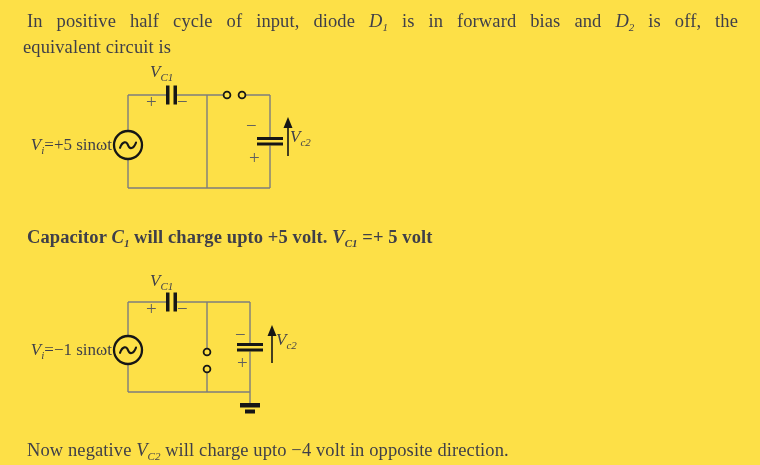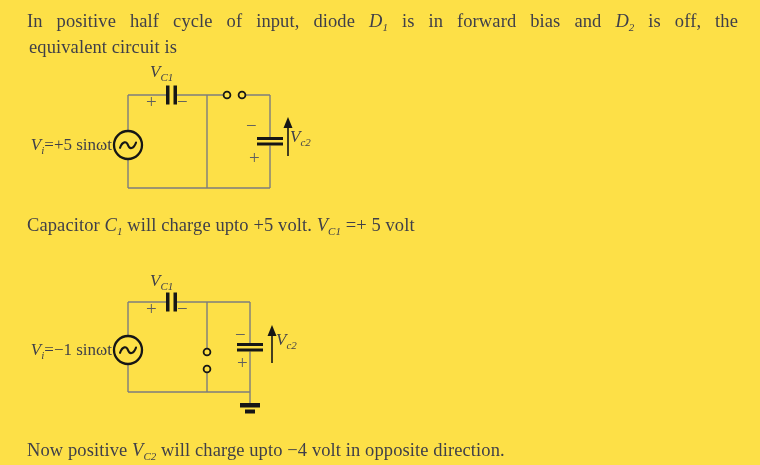--- a/index.html
+++ b/index.html
@@ -15,21 +15,21 @@
   svg{position:absolute;overflow:visible;}
   .wire{stroke:#7d7d7d;stroke-width:1.4;fill:none;}
   .ink{stroke:#161616;fill:none;}
 </style>
 </head>
 <body>
 
 <div class="stage">
 
   <div class="para jline" style="left:27px;top:8px;width:711px;"><span>In positive half cycle of input, diode </span><span class="mv">D</span><sub class="s">1</sub><span> is in forward bias and </span><span class="mv">D</span><sub class="s">2</sub><span> is off, the</span></div>
-  <div class="para" style="left:29px;top:34px;"><span>equivalent circuit is</span></div>
+  <div class="para" style="left:23px;top:34px;"><span>equivalent circuit is</span></div>
 
   <div>
     <svg style="left:98px;top:62px;" width="212" height="136" viewBox="0 0 212 136">
       <g class="wire">
         <path d="M30,33 H68 M79,33 H125.6 M147.4,33 H172"></path>
         <path d="M30,33 V69 M30,97 V126"></path>
         <path d="M109,33 V126"></path>
         <path d="M30,126 H172"></path>
         <path d="M172,33 V75 M172,83.5 V126"></path>
       </g>
@@ -56,21 +56,21 @@
     </svg>
     <div class="lab" style="left:150px;top:62px;"><span class="mv">V</span><sub class="s">C1</sub></div>
     <div class="sign" style="left:146px;top:95px;">+</div>
     <div class="sign" style="left:177px;top:95px;">−</div>
     <div class="src" style="left:18px;top:135px;text-align:right;"><span class="mv">V</span><sub class="s">i</sub><span>=+5 sinωt</span></div>
     <div class="sign" style="left:246px;top:119px;">−</div>
     <div class="sign" style="left:249px;top:151px;">+</div>
     <div class="lab" style="left:290px;top:127px;"><span class="mv">V</span><sub class="s">c2</sub></div>
   </div>
 
-  <div class="para" style="left:27px;top:212px;"><span>Capacitor </span><span class="mv">C</span><sub class="s">1</sub><span> will charge upto +5 volt. </span><span class="mv">V</span><sub class="s">C1</sub><span> =+ 5 volt</span></div>
+  <div class="para" style="left:27px;top:224px;font-weight:bold;"><span>Capacitor </span><span class="mv">C</span><sub class="s">1</sub><span> will charge upto +5 volt. </span><span class="mv">V</span><sub class="s">C1</sub><span> =+ 5 volt</span></div>
 
   <div>
     <svg style="left:98px;top:272px;" width="212" height="150" viewBox="0 0 212 150">
       <g class="wire">
         <path d="M30,30 H68 M79,30 H152"></path>
         <path d="M30,30 V64 M30,92 V120"></path>
         <path d="M109,30 V76.6 M109,100.4 V120"></path>
         <path d="M30,120 H152"></path>
         <path d="M152,30 V71 M152,79.5 V131"></path>
       </g>
@@ -101,15 +101,15 @@
     </svg>
     <div class="lab" style="left:150px;top:271px;"><span class="mv">V</span><sub class="s">C1</sub></div>
     <div class="sign" style="left:146px;top:302px;">+</div>
     <div class="sign" style="left:177px;top:302px;">−</div>
     <div class="src" style="left:18px;top:340px;"><span class="mv">V</span><sub class="s">i</sub><span>=−1 sinωt</span></div>
     <div class="sign" style="left:235px;top:328px;">−</div>
     <div class="sign" style="left:237px;top:356px;">+</div>
     <div class="lab" style="left:276px;top:330px;"><span class="mv">V</span><sub class="s">c2</sub></div>
   </div>
 
-  <div class="para" style="left:27px;top:437px;"><span>Now positive </span><span class="mv">V</span><sub class="s">C2</sub><span> will charge upto −4 volt in opposite direction.</span></div>
+  <div class="para" style="left:27px;top:437px;"><span>Now negative </span><span class="mv">V</span><sub class="s">C2</sub><span> will charge upto −4 volt in opposite direction.</span></div>
 
 </div>
 
 </body></html>

